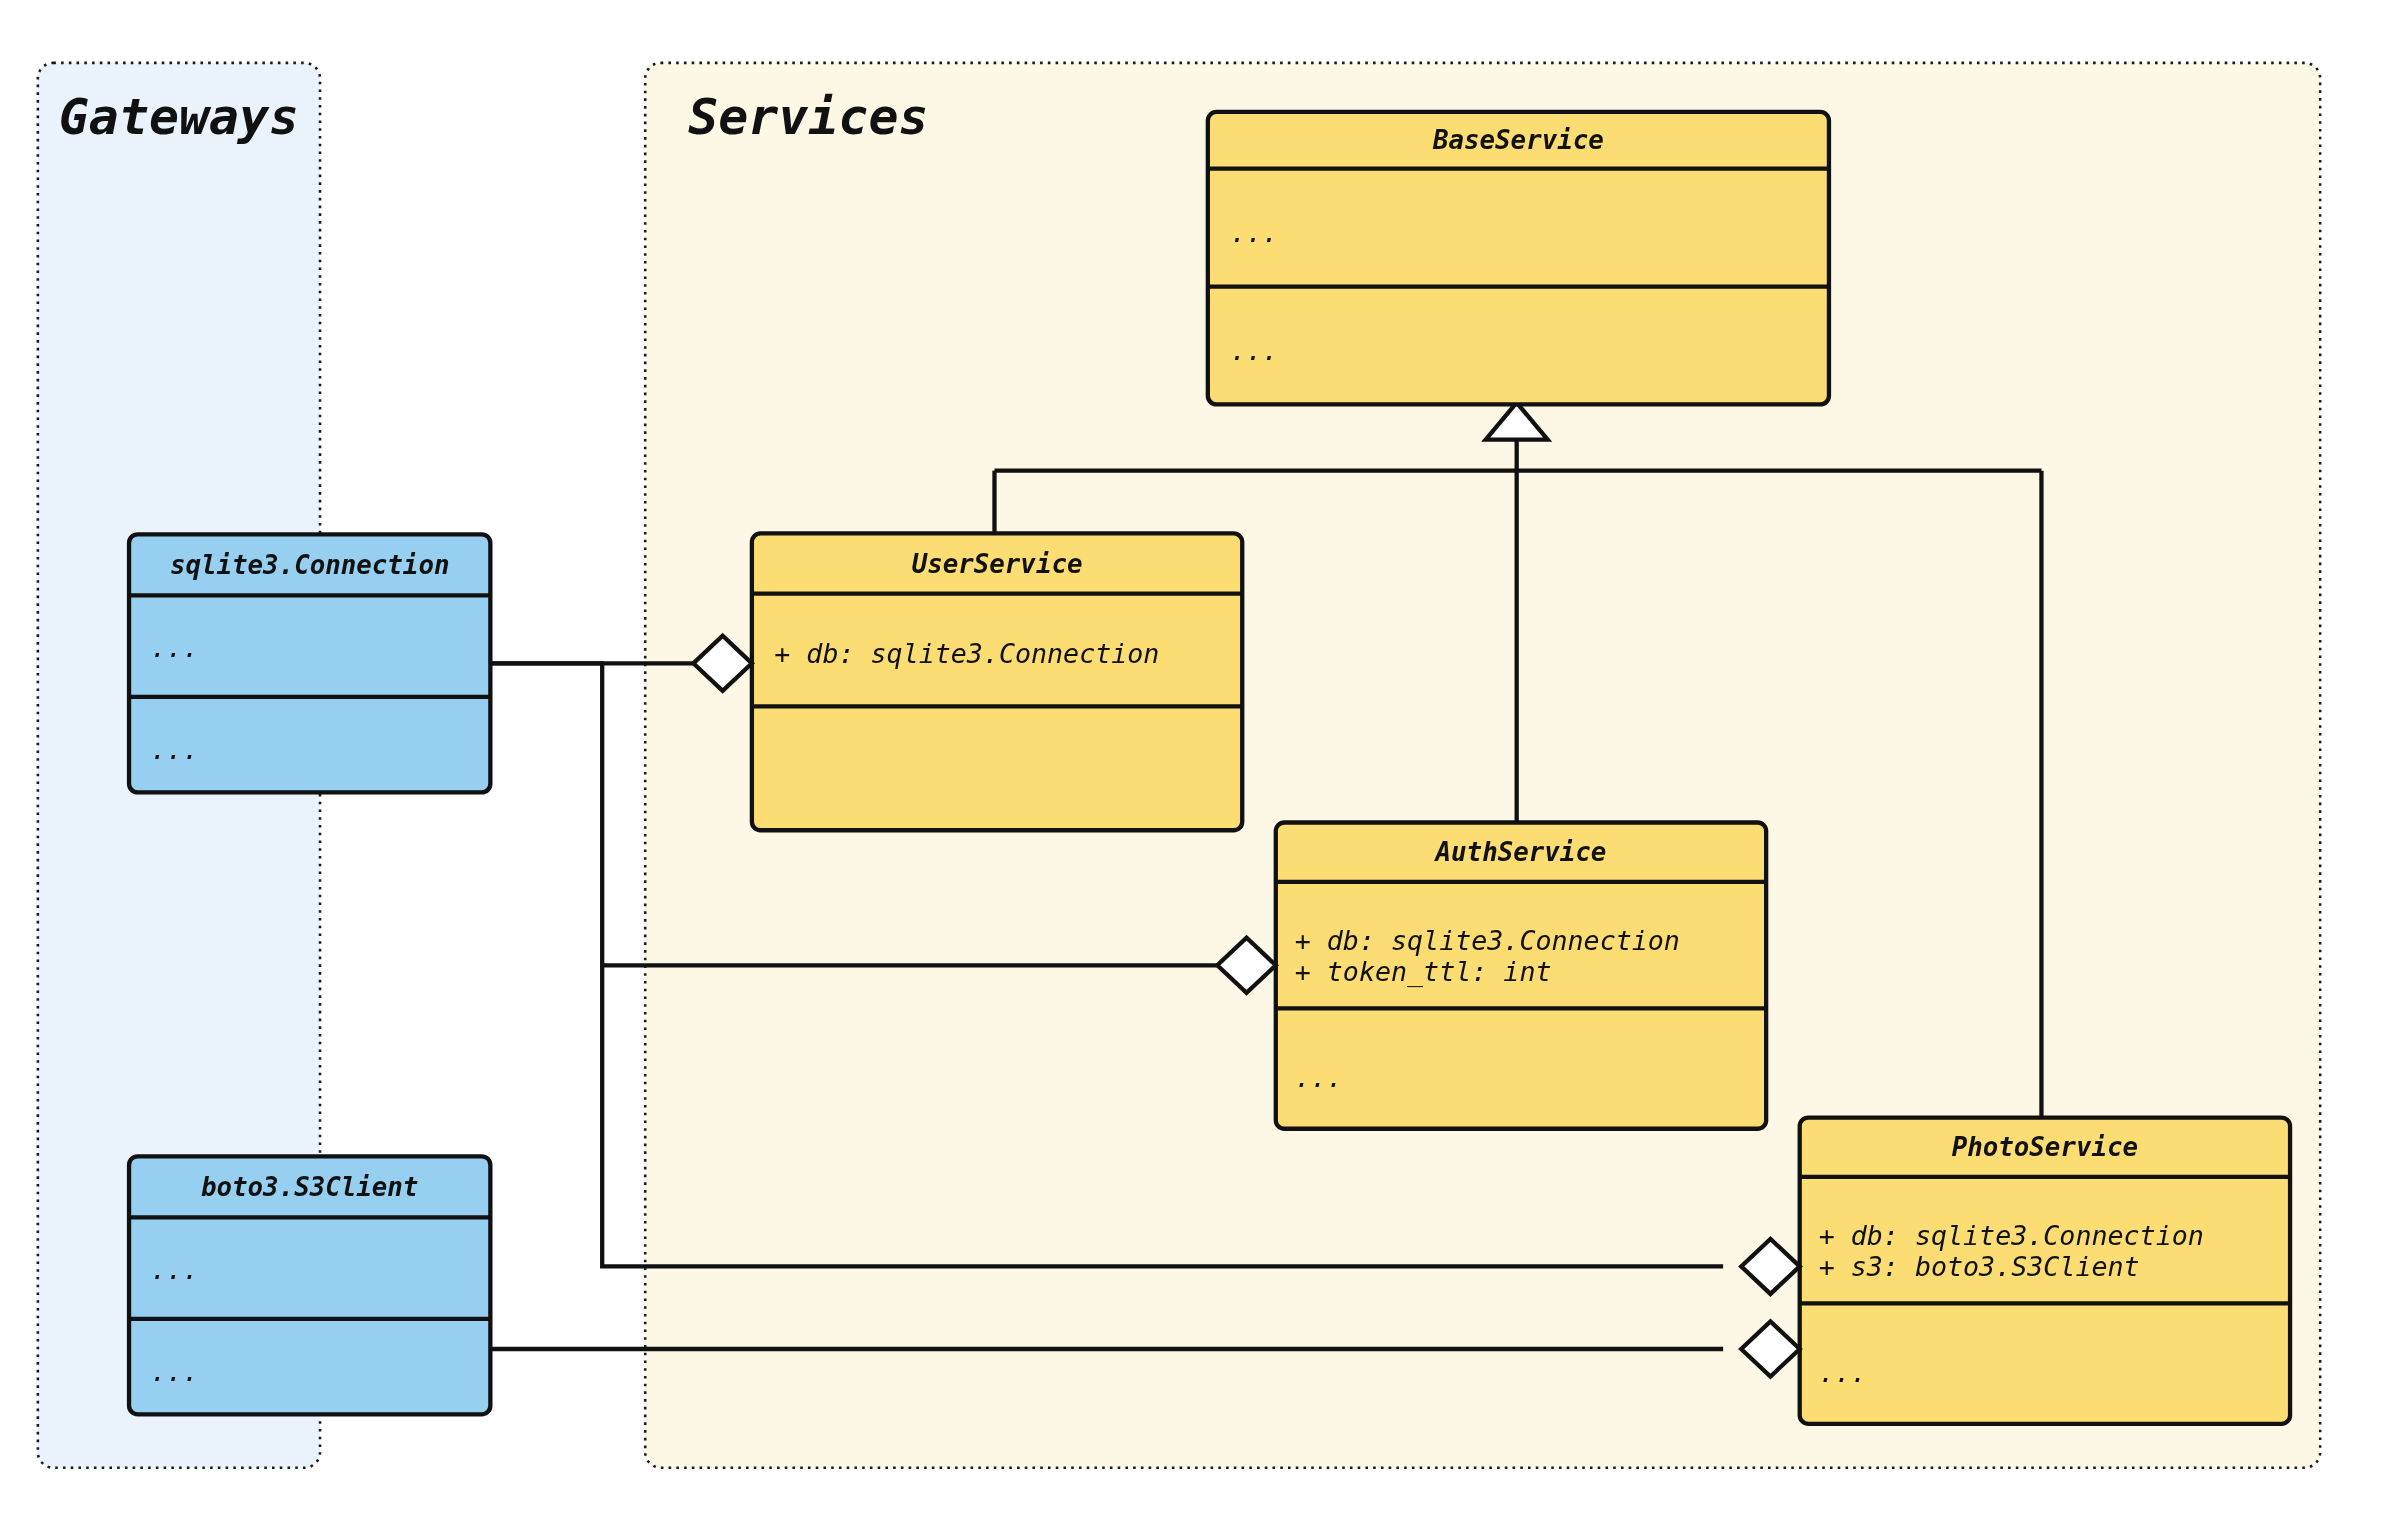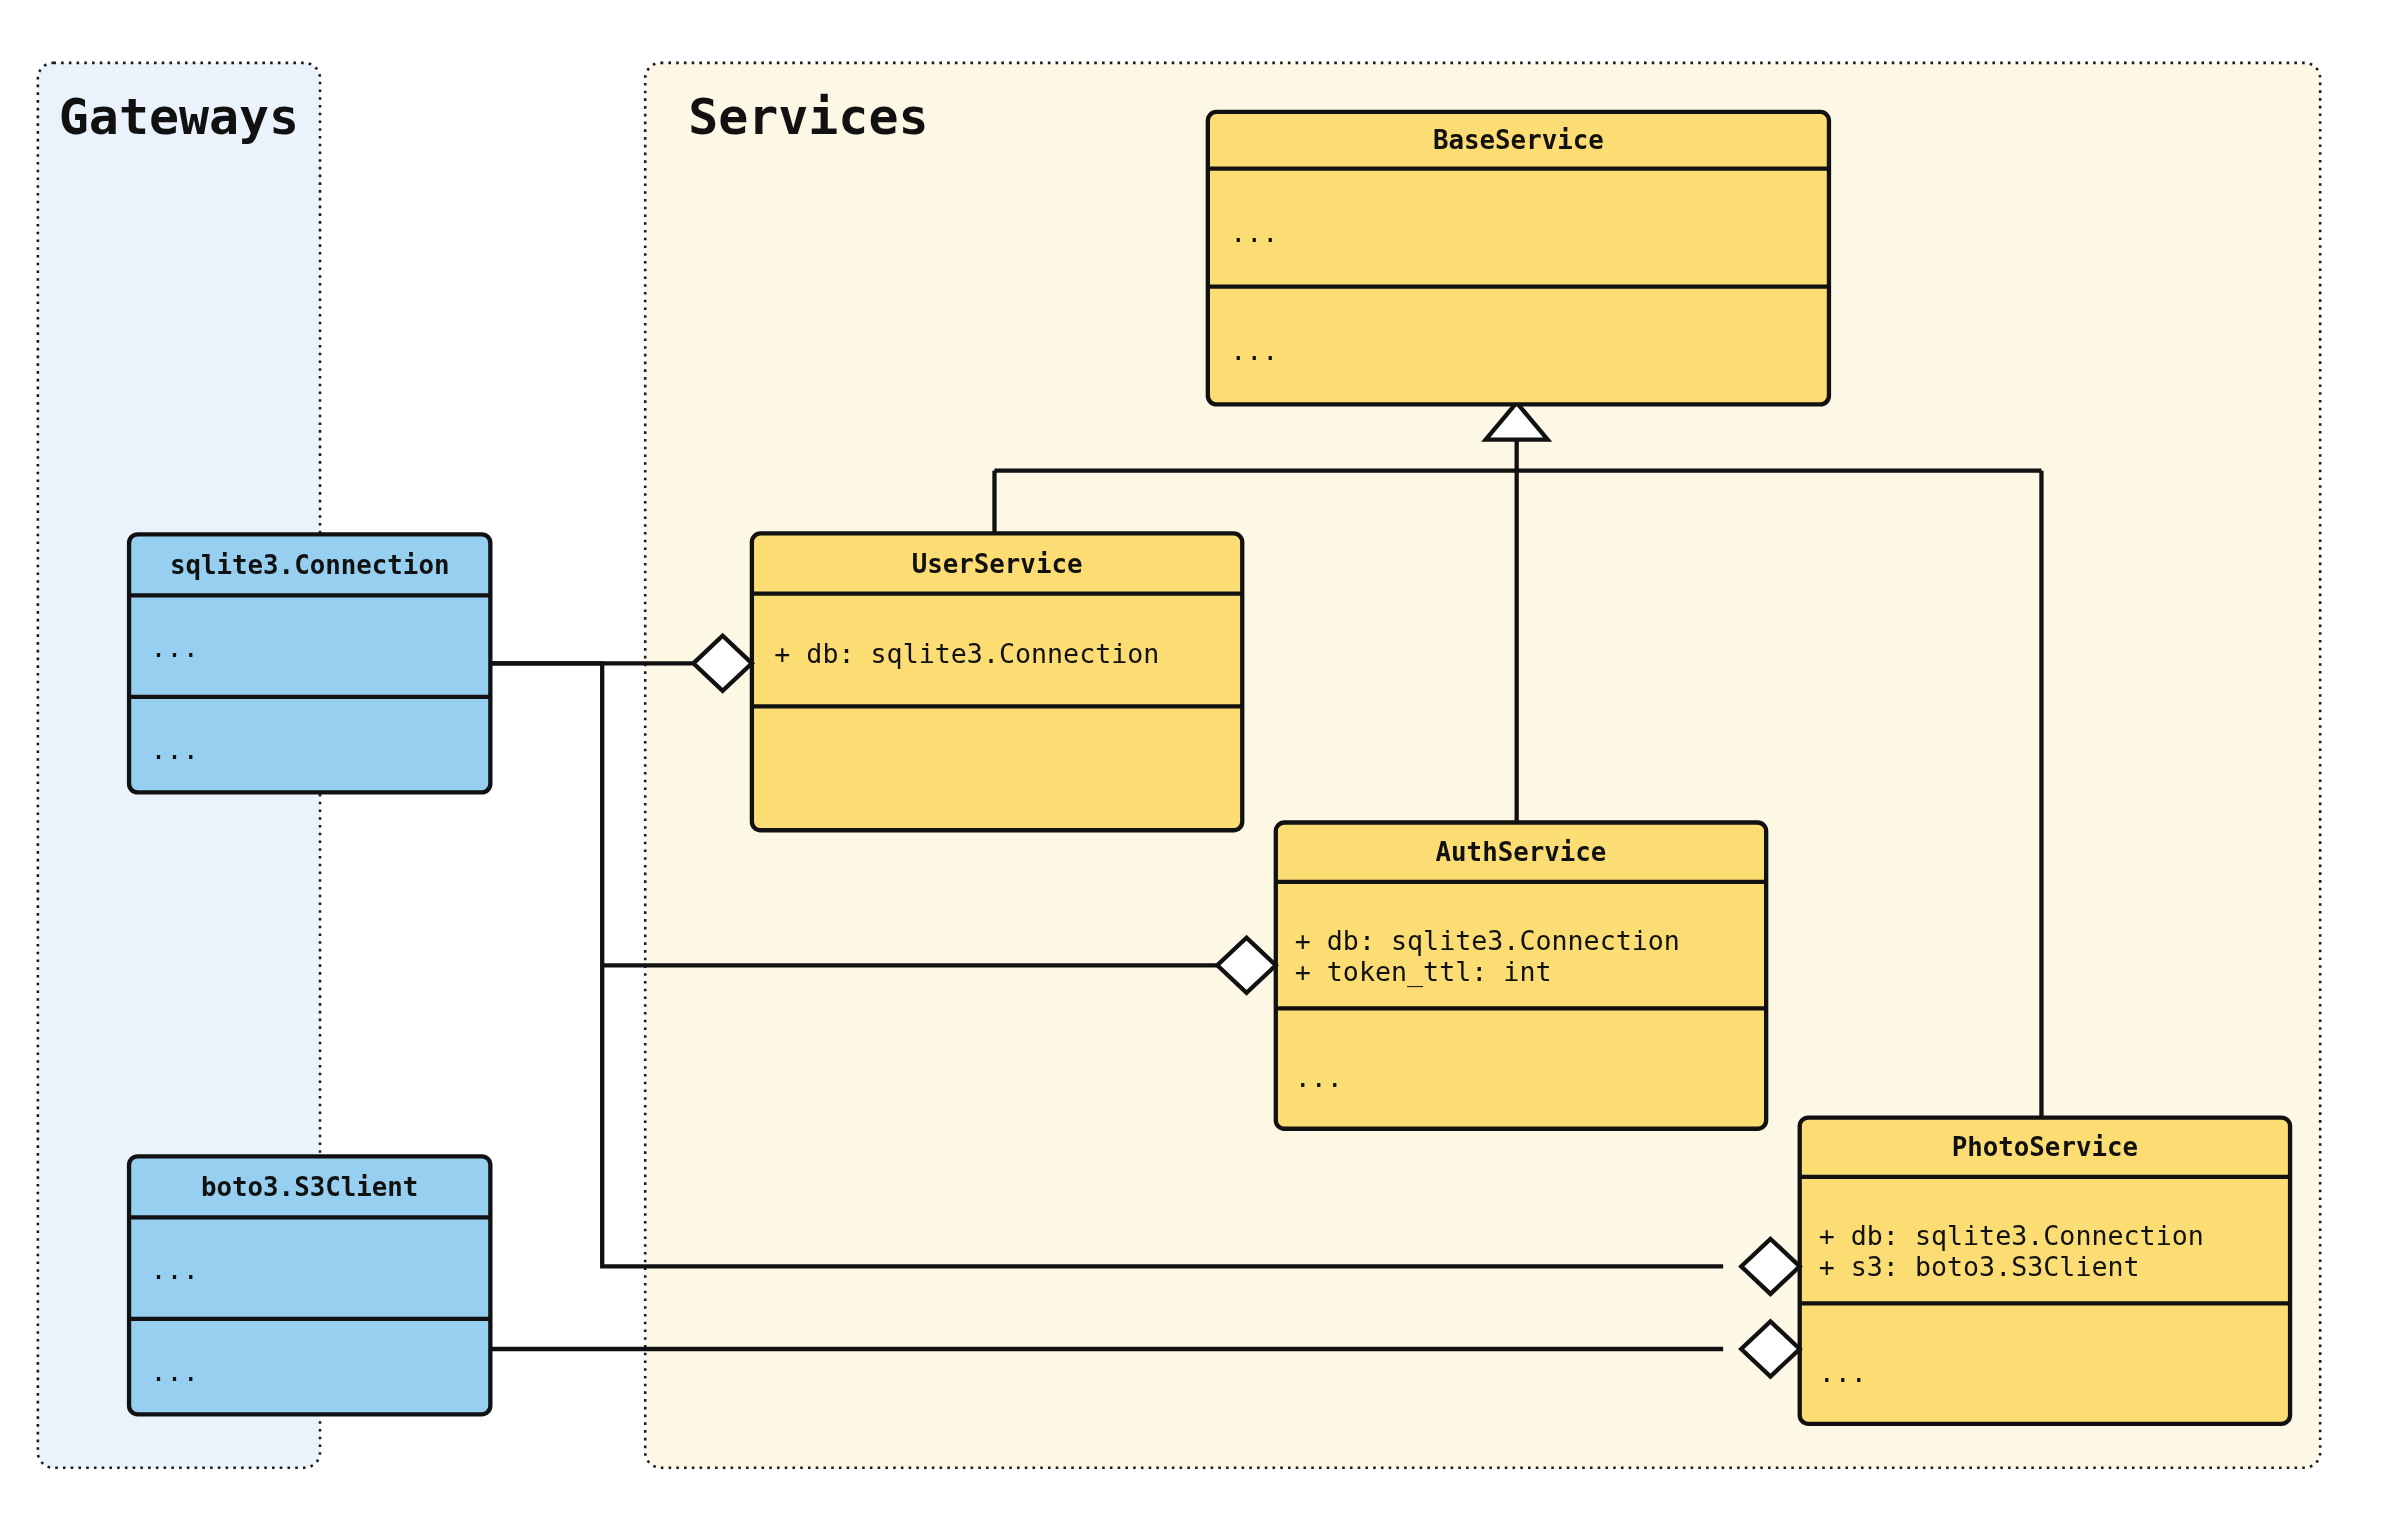--- a/index.html
+++ b/index.html
@@ -13,20 +13,21 @@
     height: 1534px;
     position: relative;
     overflow: hidden;
     font-family: "DejaVu Sans Mono", "Liberation Mono", monospace;
   }
   #canvas {
     position: absolute;
     inset: 0;
     width: 2389px;
     height: 1534px;
+    font-style: italic;
   }
   svg#diagram {
     position: absolute;
     left: 0;
     top: 0;
     width: 2389px;
     height: 1534px;
     display: block;
   }
   .panel-rect {

